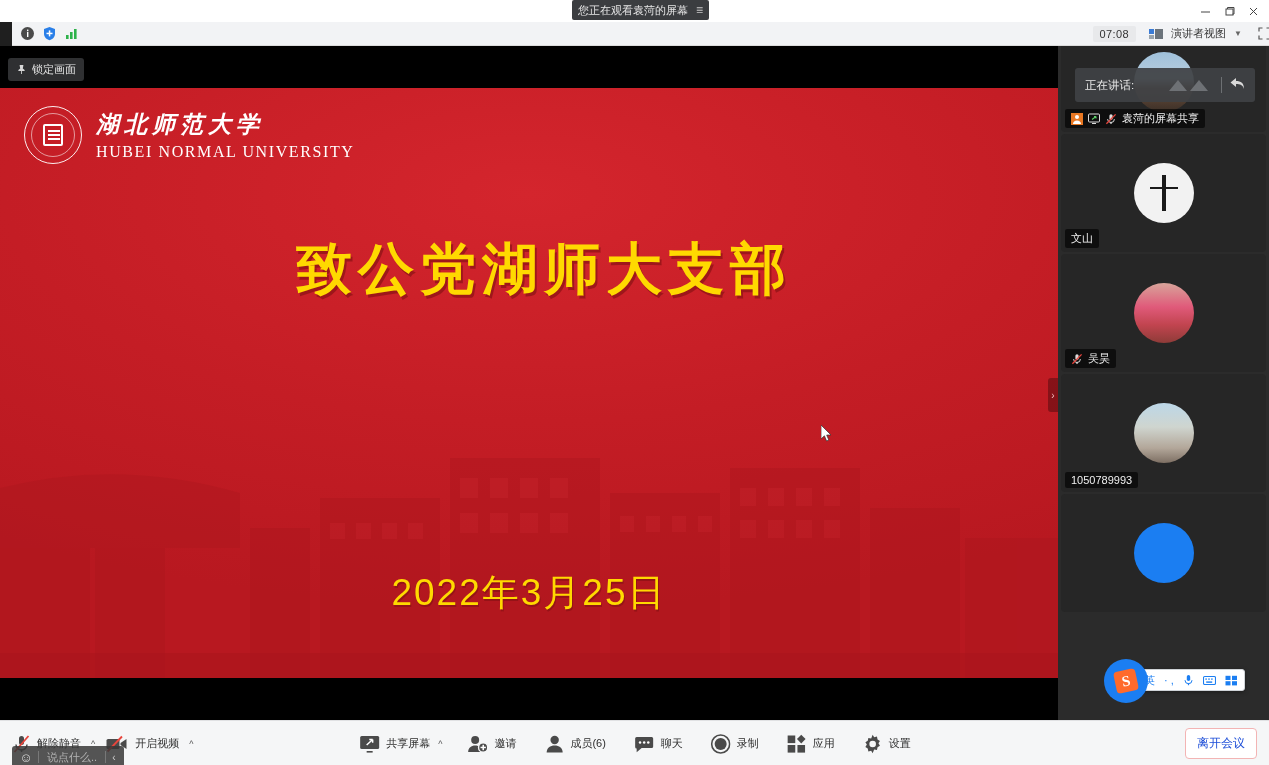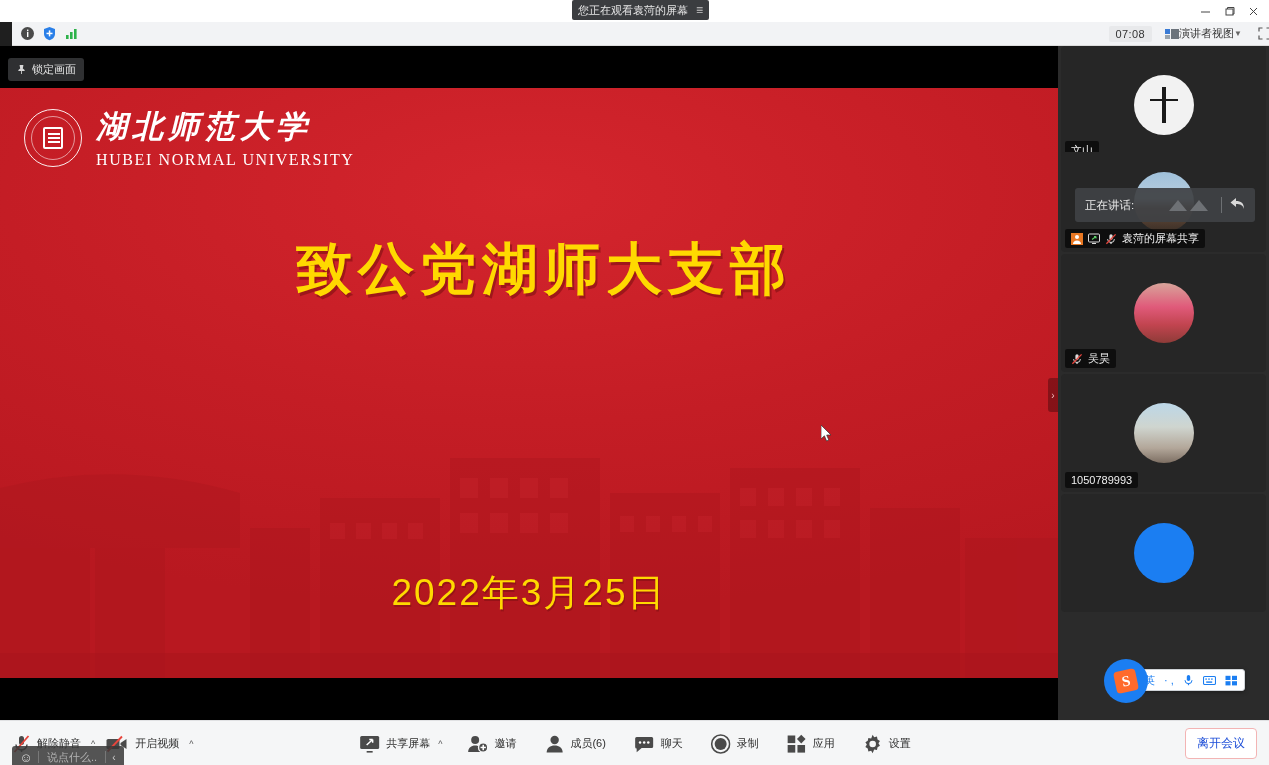--- a/index.html
+++ b/index.html
@@ -42,21 +42,21 @@
   .status-icons { display:flex; align-items:center; gap:7px; padding-left:8px; }
   .ic { width:15px; height:15px; display:block; }
   .statusbar-right {
     margin-left:auto; display:flex; align-items:center; gap:8px; padding-right:8px;
   }
   .timer {
     font-size:11px; color:#333; background:#e8e9eb;
     padding:2px 7px; border-radius:2px; letter-spacing:.4px;
   }
   .view-switch {
-    display:flex; align-items:center; gap:0; font-size:11px; color:#333;
+    display:flex; align-items:center; gap:8px; font-size:11px; color:#333;
     padding:2px 5px; border-radius:2px;
   }
   .caret { font-size:8px; color:#666; }
   .fs-btn { width:18px; height:16px; display:flex; align-items:center; justify-content:center; }
 
   
   .stage {
     position:absolute; left:0; top:46px; width:1058px; height:734px;
     background:#000;
   }
@@ -94,21 +94,21 @@
     width:20px;height:22px;border:2px solid #fff;border-radius:2px;
     position:relative;
   }
   .crest-inner::before{
     content:"";position:absolute;left:3px;top:4px;width:12px;height:2px;background:#fff;
     box-shadow:0 4px 0 #fff, 0 8px 0 #fff;
   }
   .logo-texts { display:flex; flex-direction:column; gap:3px; }
   .uni-cn {
     font-family:"Liberation Serif","DejaVu Serif",serif;
-    font-size:31px; color:#ffffff; letter-spacing:5px; font-weight:bold;
+    font-size:23px; color:#ffffff; letter-spacing:5px; font-weight:bold;
     font-style:italic;
   }
   .uni-en {
     font-family:Liberation Serif, serif;
     font-size:16px; color:#ffffff; letter-spacing:1.6px;
   }
   .slide-title {
     position:absolute; left:0; top:148px; width:100%;
     text-align:center; line-height:1.18;margin-left:15px;
   }
@@ -415,27 +415,20 @@
       <input class="chat-input" placeholder="说点什么..." style="">
       <span class="chat-sep"></span>
       <span class="chat-collapse">‹</span>
     </div>
 
     <div class="side-collapse">›</div>
   </div>
 
   <div class="filmstrip">
 
-    <div class="tile">
-      <div class="avatar av-2"></div>
-      <div class="name-pill">
-        <span>文山</span>
-      </div>
-    </div>
-
     <div class="tile first">
       <div class="avatar av-1"></div>
       <div class="speak-overlay">
         <span class="lbl">正在讲话:</span>
         <span class="waves">
           <svg width="46" height="16" viewBox="0 0 46 16">
               <path d="M2 14 L11 3 L20 14 Z" fill="#6e7175"></path>
               <path d="M23 14 L32 3 L41 14 Z" fill="#6e7175"></path>
             </svg>
         </span>
@@ -463,20 +456,27 @@
         </span>
         <span class="mini-ic">
           <svg width="12" height="12" viewBox="0 0 12 12">
               <rect x="4.4" y="1.2" width="3.2" height="5.6" rx="1.6" fill="#dcdcdc"></rect>
               <path d="M2.6 6.1a3.4 3.4 0 0 0 6.8 0" fill="none" stroke="#dcdcdc" stroke-width="1"></path>
               <rect x="5.4" y="9" width="1.2" height="2" fill="#dcdcdc"></rect>
               <line x1="1.4" y1="10.8" x2="10.6" y2="1.4" stroke="#e8453c" stroke-width="1.3"></line>
             </svg>
         </span>
         <span>袁菏的屏幕共享</span>
+      </div>
+    </div>
+
+    <div class="tile">
+      <div class="avatar av-2"></div>
+      <div class="name-pill">
+        <span>文山</span>
       </div>
     </div>
 
     <div class="tile">
       <div class="avatar av-3"></div>
       <div class="name-pill">
         <span class="mini-ic">
           <svg width="12" height="12" viewBox="0 0 12 12">
               <rect x="4.4" y="1.2" width="3.2" height="5.6" rx="1.6" fill="#dcdcdc"></rect>
               <path d="M2.6 6.1a3.4 3.4 0 0 0 6.8 0" fill="none" stroke="#dcdcdc" stroke-width="1"></path>

